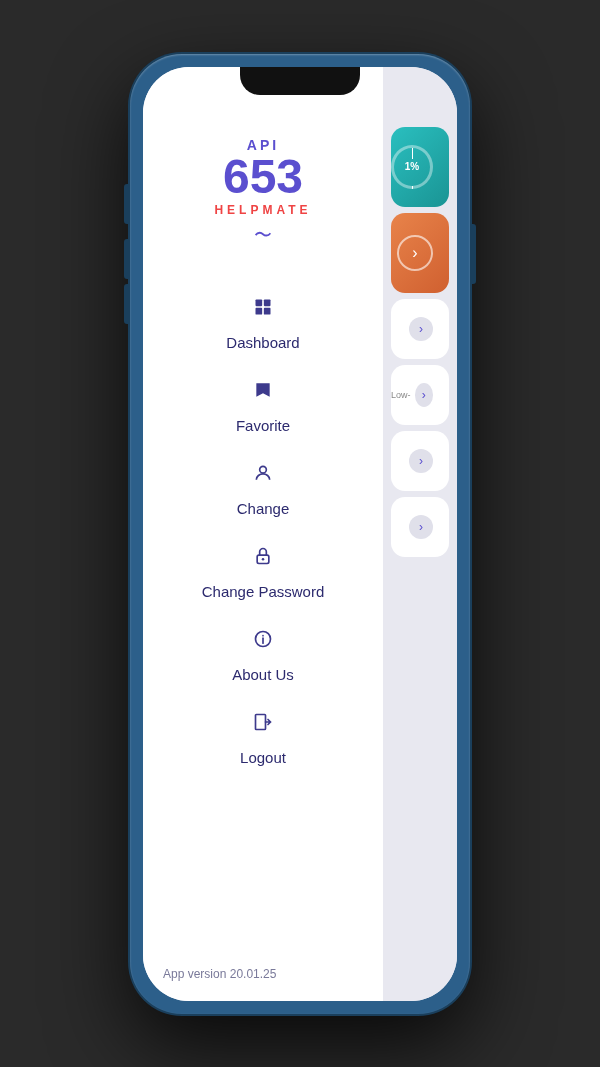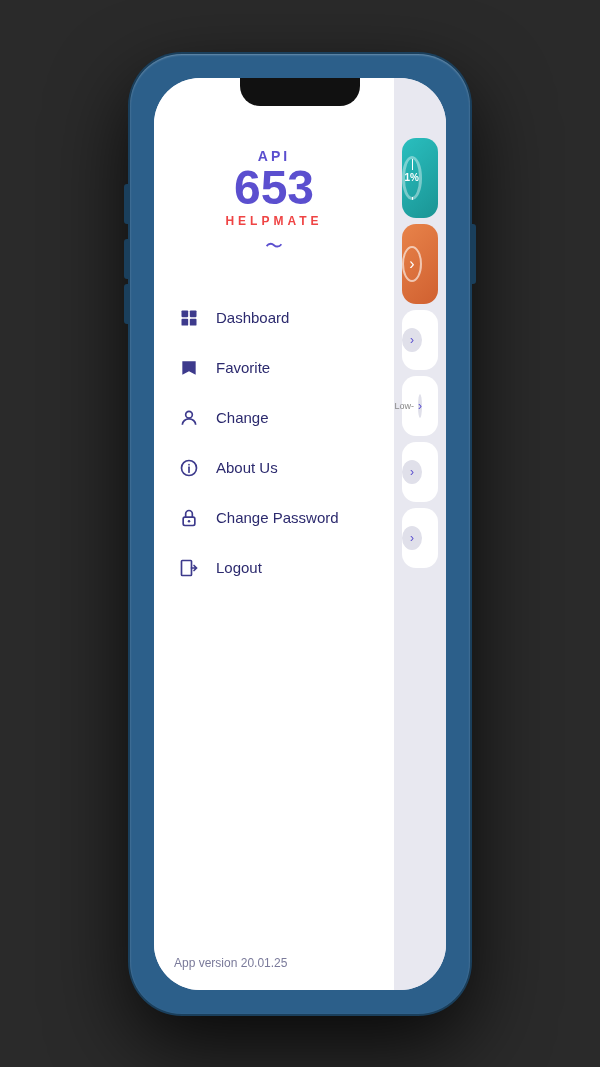--- a/index.html
+++ b/index.html
@@ -13,21 +13,21 @@
       justify-content: center;
       font-family: -apple-system, BlinkMacSystemFont, 'Segoe UI', sans-serif;
       overflow: hidden;
     }
 
     .phone-outer {
       width: 340px;
       height: 960px;
       background: #2c5f8a;
       border-radius: 52px;
-      padding: 24px;
+      padding: 13px;
       box-shadow:
         0 0 0 2px #1a3f5c,
         0 30px 80px rgba(0,0,0,0.8),
         inset 0 1px 2px rgba(255,255,255,0.3);
       position: relative;
     }
 
     
     .phone-outer::before {
       content: '';
@@ -127,20 +127,21 @@
       flex: 1;
       padding: 5px 0;
     }
 
     .nav-item {
       display: flex;
       align-items: center;
       padding: 14px 24px;
       cursor: pointer;
       gap: 16px;
+      flex-direction: column;
     }
 
     .nav-icon {
       width: 22px;
       height: 22px;
       display: flex;
       align-items: center;
       justify-content: center;
       flex-shrink: 0;
       color: #3d3a8c;
@@ -298,37 +299,37 @@
               <circle cx="12" cy="8" r="4" fill="none" stroke="#3d3a8c" stroke-width="2"></circle>
               <path d="M4 20 C4 16 8 13 12 13 C16 13 20 16 20 20" fill="none" stroke="#3d3a8c" stroke-width="2"></path>
             </svg>
           </div>
           <span class="nav-label">Change</span>
         </div>
 
         <div class="nav-item">
           <div class="nav-icon">
             <svg viewBox="0 0 24 24" xmlns="http://www.w3.org/2000/svg">
+              <rect x="5" y="11" width="14" height="10" rx="2" fill="none" stroke="#3d3a8c" stroke-width="2"></rect>
+              <path d="M8 11 L8 7 C8 4.8 9.8 3 12 3 C14.2 3 16 4.8 16 7 L16 11" fill="none" stroke="#3d3a8c" stroke-width="2"></path>
+              <circle cx="12" cy="16" r="1.5"></circle>
+            </svg>
+          </div>
+          <span class="nav-label">Change Password</span>
+        </div>
+
+        <div class="nav-item">
+          <div class="nav-icon">
+            <svg viewBox="0 0 24 24" xmlns="http://www.w3.org/2000/svg">
               <circle cx="12" cy="12" r="9" fill="none" stroke="#3d3a8c" stroke-width="2"></circle>
               <circle cx="12" cy="8" r="1"></circle>
               <line x1="12" y1="11" x2="12" y2="17" stroke="#3d3a8c" stroke-width="2" stroke-linecap="round"></line>
             </svg>
           </div>
           <span class="nav-label">About Us</span>
-        </div>
-
-        <div class="nav-item">
-          <div class="nav-icon">
-            <svg viewBox="0 0 24 24" xmlns="http://www.w3.org/2000/svg">
-              <rect x="5" y="11" width="14" height="10" rx="2" fill="none" stroke="#3d3a8c" stroke-width="2"></rect>
-              <path d="M8 11 L8 7 C8 4.8 9.8 3 12 3 C14.2 3 16 4.8 16 7 L16 11" fill="none" stroke="#3d3a8c" stroke-width="2"></path>
-              <circle cx="12" cy="16" r="1.5"></circle>
-            </svg>
-          </div>
-          <span class="nav-label">Change Password</span>
         </div>
 
 
         <div class="nav-item">
           <div class="nav-icon">
             <svg viewBox="0 0 24 24" xmlns="http://www.w3.org/2000/svg">
               <rect x="3" y="3" width="12" height="18" rx="1" fill="none" stroke="#3d3a8c" stroke-width="2"></rect>
               <path d="M15 12 L21 12 M18 9 L21 12 L18 15" fill="none" stroke="#3d3a8c" stroke-width="2" stroke-linecap="round"></path>
             </svg>
           </div>

